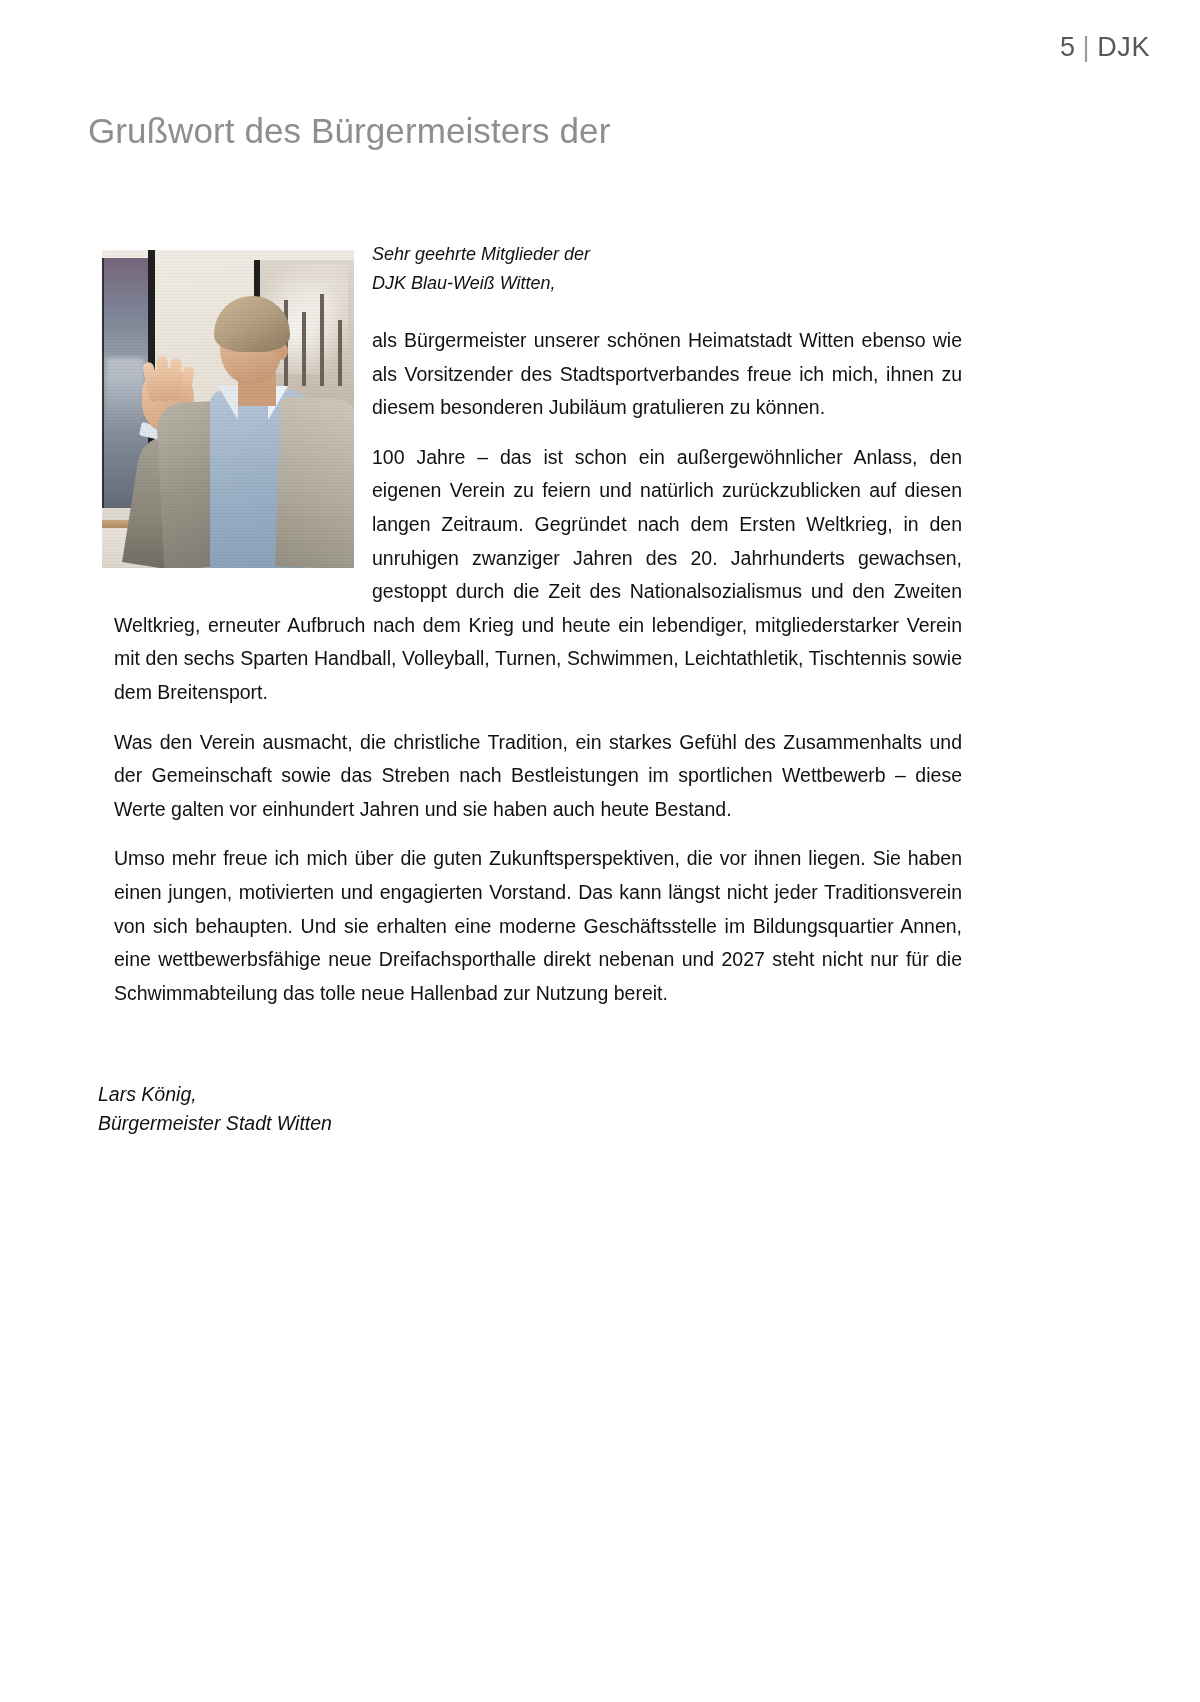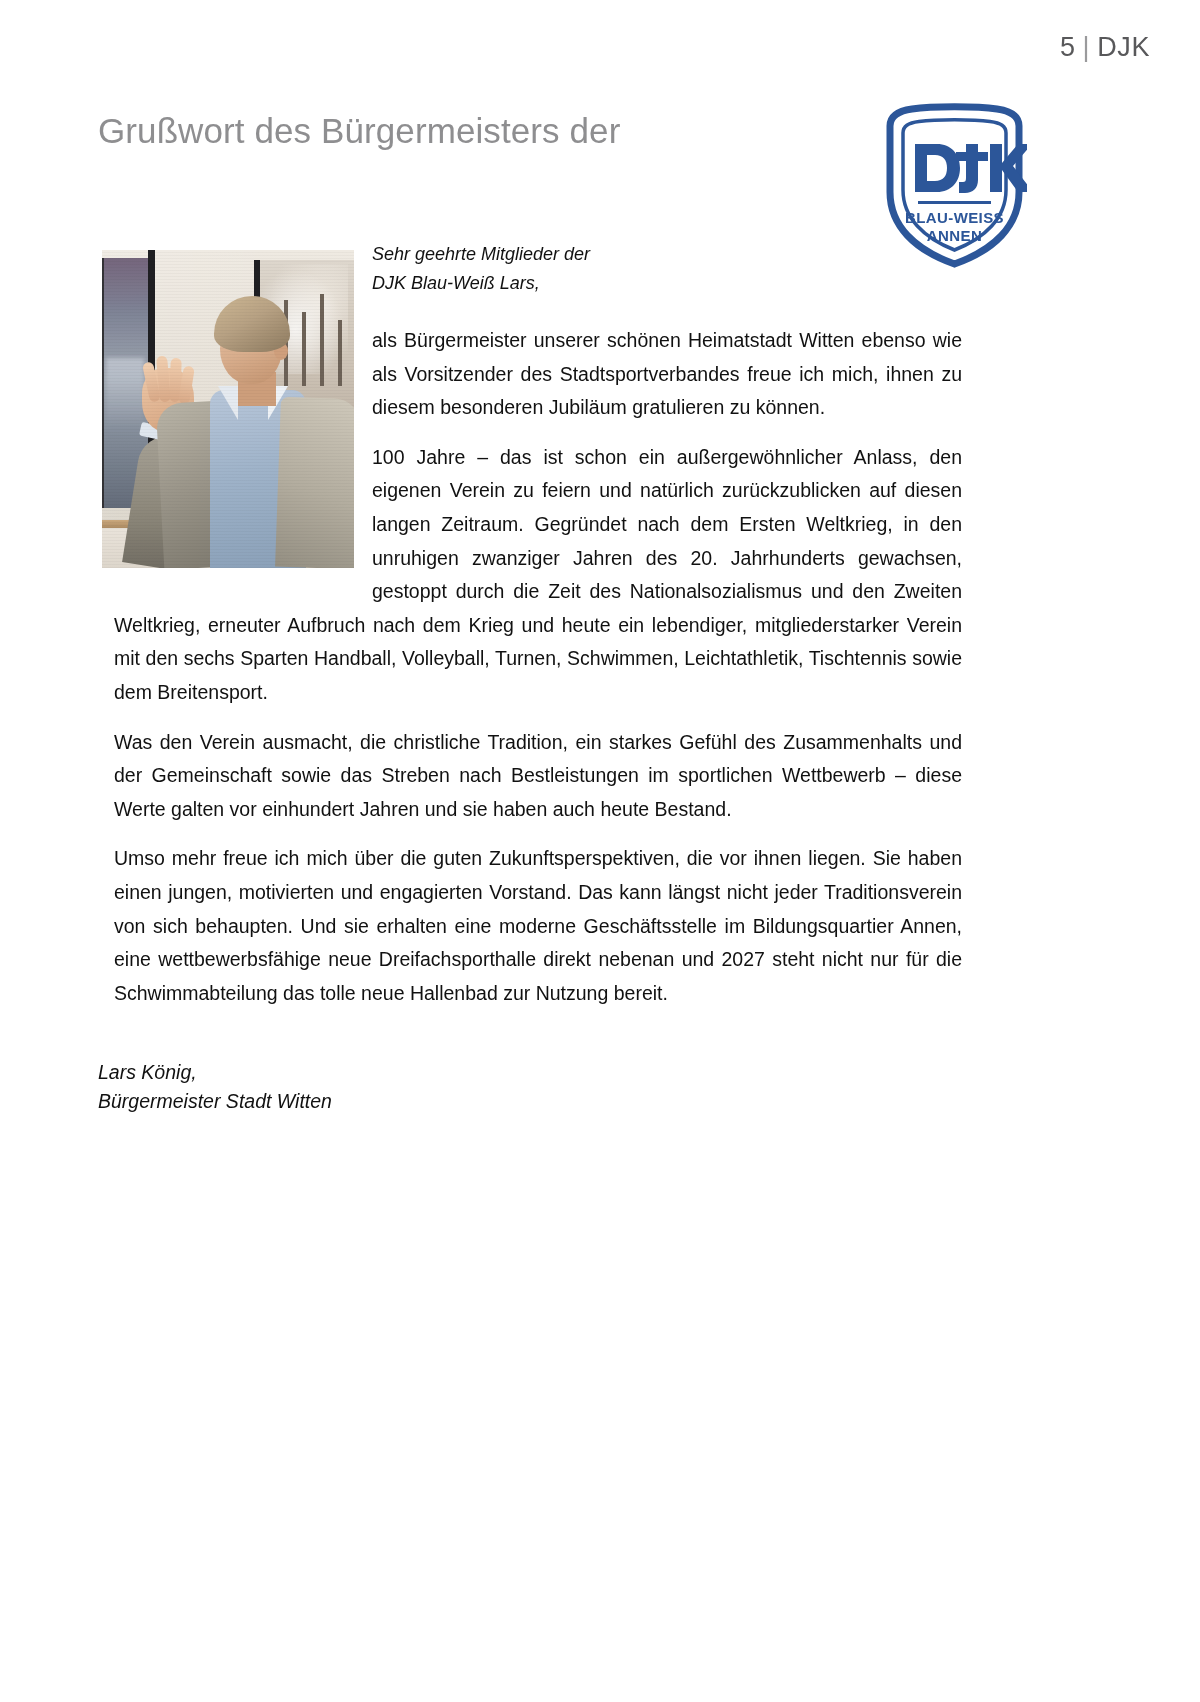--- a/index.html
+++ b/index.html
@@ -47,21 +47,20 @@
     top: 108px;
     width: 700px;
   }
   .title-line {
     font-size: 35px;
     line-height: 45px;
     font-weight: 400;
     color: #8e8e90;
     letter-spacing: 0.1px;
     white-space: nowrap;
-    margin-left: 10px;
   }
 
   
   .logo-wrap {
     position: absolute;
     left: 882px;
     top: 100px;
     width: 145px;
     height: 170px;
   }
@@ -240,62 +239,36 @@
     text-align: justify;
     margin: 16px;
     hyphens: none;
   }
   .sig {
     clear: both;
     font-style: italic;
     font-size: 19.5px;
     line-height: 29px;
     color: #111;
-    margin-top: 48px;
+    margin-top: 70px;
   }
 </style>
 </head>
 <body>
 
 <div class="page">
 
   <div class="page-header">
     <span>5</span><span class="hdr-sep">|</span><span>DJK</span>
   </div>
 
   <div class="title-block">
     <div class="title-line">Grußwort des Bürgermeisters der</div>
   </div>
 
-  <div class="logo-wrap">
-    <svg width="145" height="170" viewBox="0 0 145 170" xmlns="http://www.w3.org/2000/svg">
-
-      <path d="M8 26 C8 16 16 11 30 9 C50 6 95 6 115 9 C129 11 137 16 137 26
-               L137 92 C137 126 112 150 72.5 164 C33 150 8 126 8 92 Z" fill="none" stroke="#2c5699" stroke-width="7"></path>
-
-      <path d="M21 33 C21 26 26 23 37 21.5 C54 19 91 19 108 21.5 C119 23 124 26 124 33
-               L124 90 C124 118 103 138 72.5 150 C42 138 21 118 21 90 Z" fill="none" stroke="#2c5699" stroke-width="3.5"></path>
-
-      <g fill="#2c5699">
-
-        <path d="M33 44 h22 c14 0 23 10 23 24 s-9 24 -23 24 h-22 z
-                 M45 55 v26 h8 c8 0 12 -5 12 -13 s-4 -13 -12 -13 z"></path>
-
-        <path d="M84 44 h12 v36 c0 8 -5 13 -13 13 h-6 v-11 h4 c2 0 3 -1 3 -4 z"></path>
-        <rect x="74" y="52" width="32" height="9"></rect>
-
-        <path d="M108 44 h12 v19 l16 -19 h14 l-19 22 l20 26 h-15 l-16 -22 v22 h-12 z"></path>
-      </g>
-
-      <rect x="36" y="101" width="73" height="3" fill="#2c5699"></rect>
-
-      <text x="72.5" y="123" text-anchor="middle" fill="#2c5699" font-family="Liberation Sans, sans-serif" font-size="15" font-weight="bold" letter-spacing="0.4">BLAU-WEISS</text>
-      <text x="72.5" y="141" text-anchor="middle" fill="#2c5699" font-family="Liberation Sans, sans-serif" font-size="15" font-weight="bold" letter-spacing="0.4">ANNEN</text>
-    </svg>
-  </div>
 
   <div class="content">
 
     <div class="portrait">
       <div class="ph-wall"></div>
       <div class="art-left"></div>
       <div class="frame-edge"></div>
       <div class="art-right">
         <div class="frame-r"></div>
         <div class="smoke"></div>
@@ -324,21 +297,21 @@
       <div class="jacket-r"></div>
       <div class="man-neck"></div>
       <div class="man-head"></div>
       <div class="man-ear"></div>
       <div class="man-hair"></div>
       <div class="grain"></div>
     </div>
 
     <p class="intro">
       <span>Sehr geehrte Mitglieder der</span><br>
-      <span>DJK Blau-Weiß Lars,</span>
+      <span>DJK Blau-Weiß Witten,</span>
     </p>
 
     <p class="body-p">als Bürgermeister unserer schönen Heimatstadt Wit­ten ebenso wie als Vorsitzender des Stadtsportver­bandes freue ich mich, ihnen zu diesem besonderen Jubiläum gratulieren zu können.</p>
     <p class="body-p">100 Jahre – das ist schon ein außergewöhnlicher An­lass, den eigenen Verein zu feiern und natürlich zu­rückzublicken auf diesen langen Zeitraum. Gegründet nach dem Ersten Weltkrieg, in den unruhigen zwanzi­ger Jahren des 20. Jahrhunderts gewachsen, gestoppt durch die Zeit des National­sozialismus und den Zweiten Weltkrieg, erneuter Aufbruch nach dem Krieg und heute ein lebendiger, mitgliederstarker Verein mit den sechs Sparten Handball, Vol­leyball, Turnen, Schwimmen, Leichtathletik, Tischtennis sowie dem Breitensport.</p>
     <p class="body-p">Was den Verein ausmacht, die christliche Tradition, ein starkes Gefühl des Zusam­menhalts und der Gemeinschaft sowie das Streben nach Bestleistungen im sport­lichen Wettbewerb – diese Werte galten vor einhundert Jahren und sie haben auch heute Bestand.</p>
     <p class="body-p">Umso mehr freue ich mich über die guten Zukunftsperspektiven, die vor ihnen lie­gen. Sie haben einen jungen, motivierten und engagierten Vorstand. Das kann längst nicht jeder Traditionsverein von sich behaupten. Und sie erhalten eine mo­derne Geschäftsstelle im Bildungsquartier Annen, eine wettbewerbsfähige neue Dreifachsporthalle direkt nebenan und 2027 steht nicht nur für die Schwimmabtei­lung das tolle neue Hallenbad zur Nutzung bereit.</p>
 
     <div class="sig">
       <div>Lars König,</div>
       <div>Bürgermeister Stadt Witten</div>

